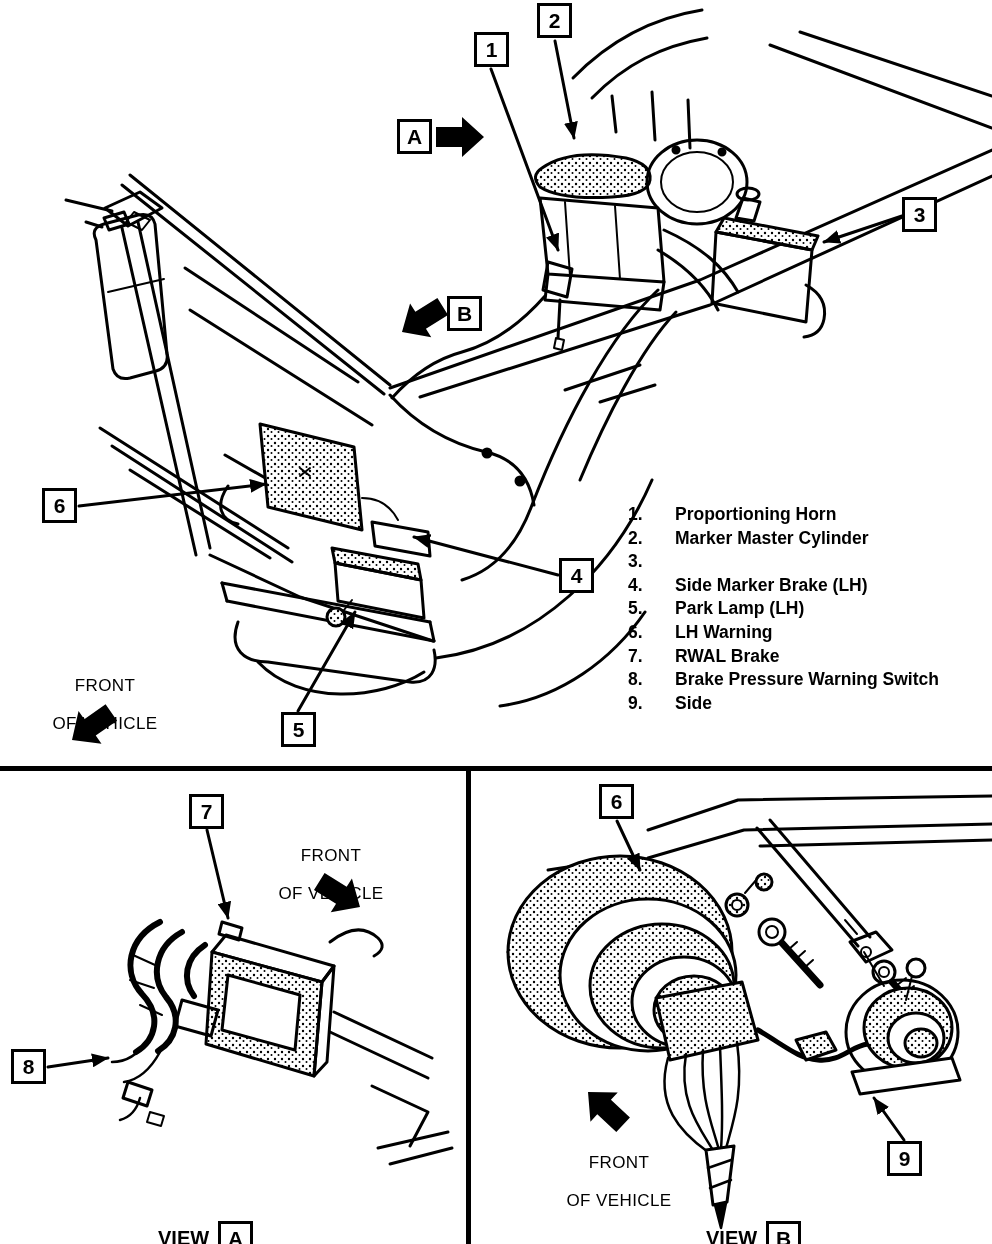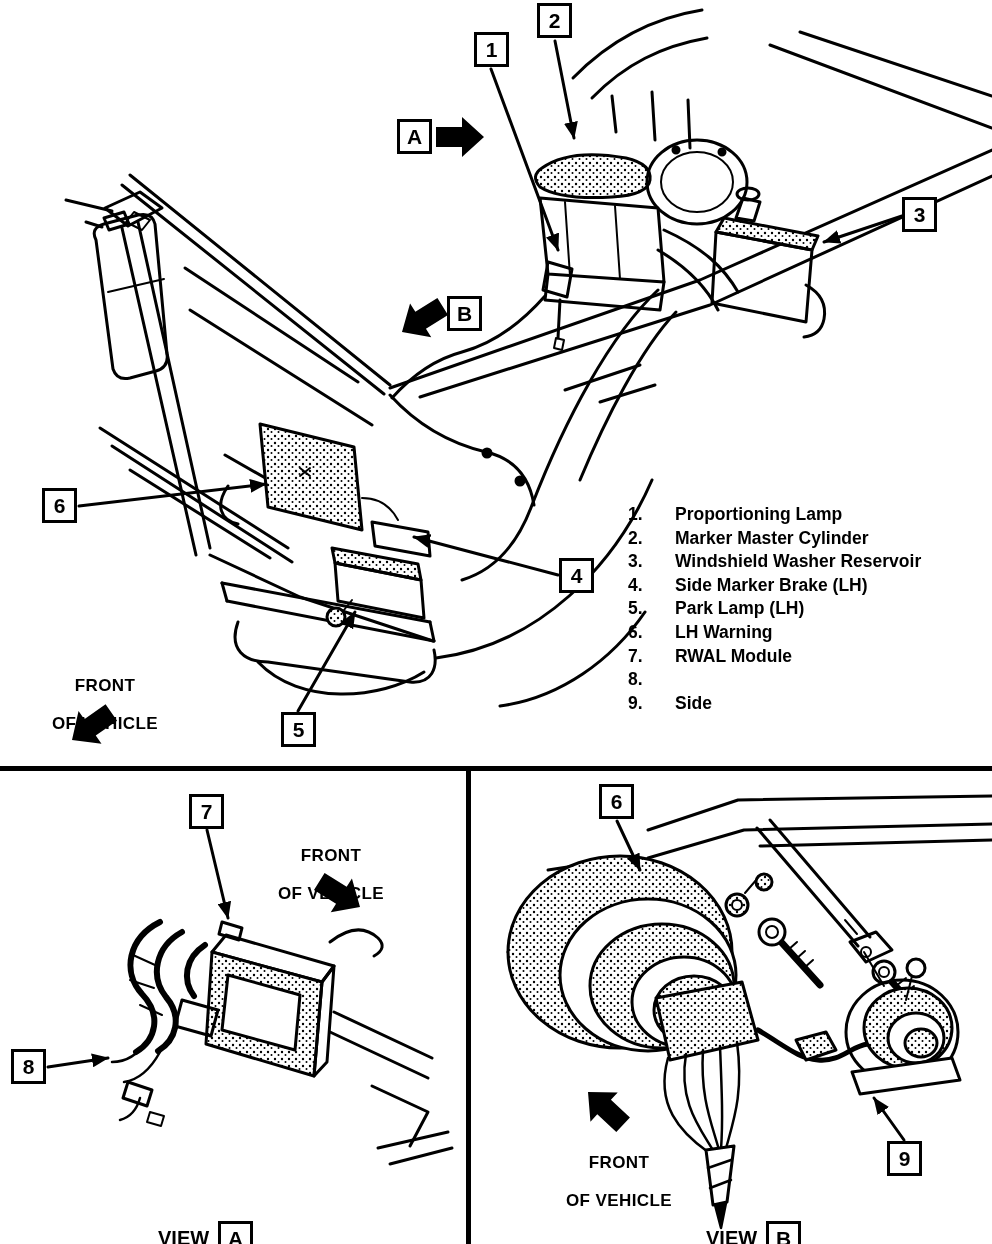--- a/index.html
+++ b/index.html
@@ -9,21 +9,21 @@
   }
   svg.art { position:absolute; left:0; top:0; }
   .cbox {
     box-sizing:border-box; width:35px; height:35px;
     border:3px solid #000; background:#fff;
     display:flex; align-items:center; justify-content:center;
     font-weight:bold; font-size:21px; line-height:1;
   }
   .abs { position:absolute; }
   .front-label {
-    position:absolute; font-weight:bold; font-size:17px; line-height:19px;
+    position:absolute; font-weight:normal; font-size:17px; line-height:19px;
     text-align:center; letter-spacing:0.4px; white-space:pre-line;
   }
   .legend { position:absolute; left:628px; top:503px; font-size:17.5px; font-weight:bold; line-height:23.6px; }
   .legend-row { display:flex; }
   .legend-num { width:47px; flex:0 0 47px; }
   .view-caption { position:absolute; display:flex; align-items:center; gap:9px; font-weight:bold; font-size:20px;margin-top:23px; }
 </style>
 </head>
 <body>
 
@@ -292,48 +292,48 @@
     <span>OF VEHICLE</span>
   </div>
   <div class="front-label" style="left:556px;top:1134px;width:126px">
     <span>FRONT</span><br>
     <span>OF VEHICLE</span>
   </div>
 
   <div class="legend">
     <div class="legend-row">
         <span class="legend-num">1.</span>
-        <span>Proportioning Lamp</span>
+        <span>Proportioning Horn</span>
       </div>
     <div class="legend-row">
         <span class="legend-num">2.</span>
         <span>Marker Master Cylinder</span>
       </div>
     <div class="legend-row">
         <span class="legend-num">3.</span>
-        <span>Windshield Washer Reservoir</span>
       </div>
     <div class="legend-row">
         <span class="legend-num">4.</span>
         <span>Side Marker Brake (LH)</span>
       </div>
     <div class="legend-row">
         <span class="legend-num">5.</span>
         <span>Park Lamp (LH)</span>
       </div>
     <div class="legend-row">
         <span class="legend-num">6.</span>
         <span>LH Warning</span>
       </div>
     <div class="legend-row">
         <span class="legend-num">7.</span>
-        <span>RWAL Module</span>
+        <span>RWAL Brake</span>
       </div>
     <div class="legend-row">
         <span class="legend-num">8.</span>
+        <span>Brake Pressure Warning Switch</span>
       </div>
     <div class="legend-row">
         <span class="legend-num">9.</span>
         <span>Side</span>
       </div>
   </div>
 
   <div class="view-caption" style="left:158px;top:1198px">
     <span>VIEW</span>
     <div class="cbox">A</div>

